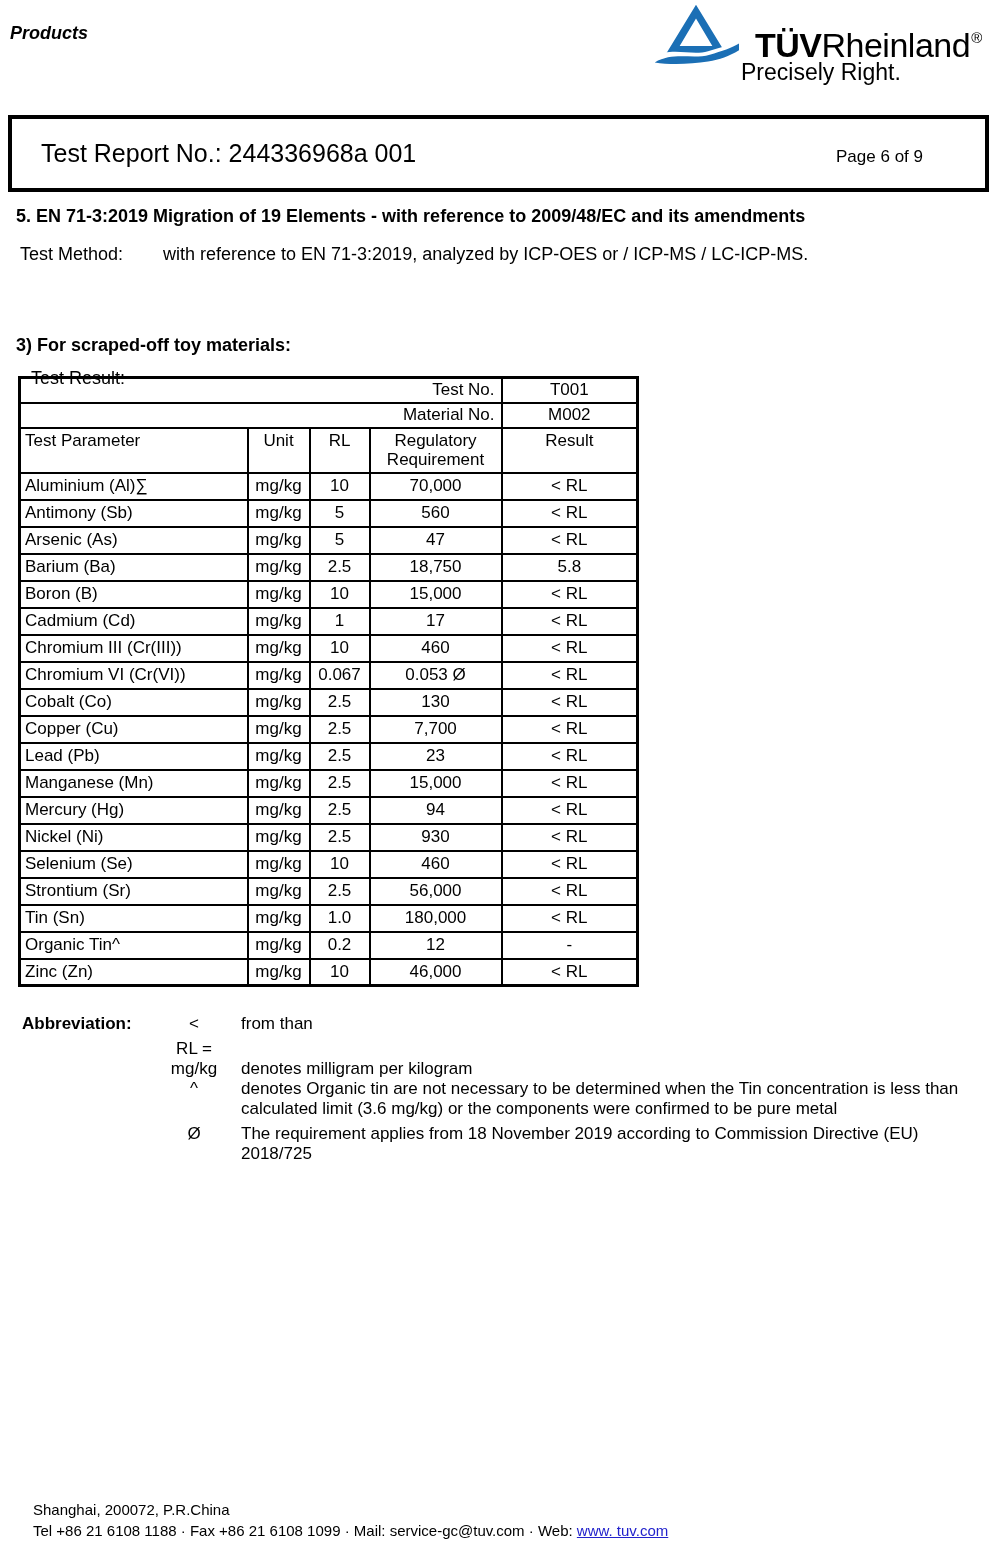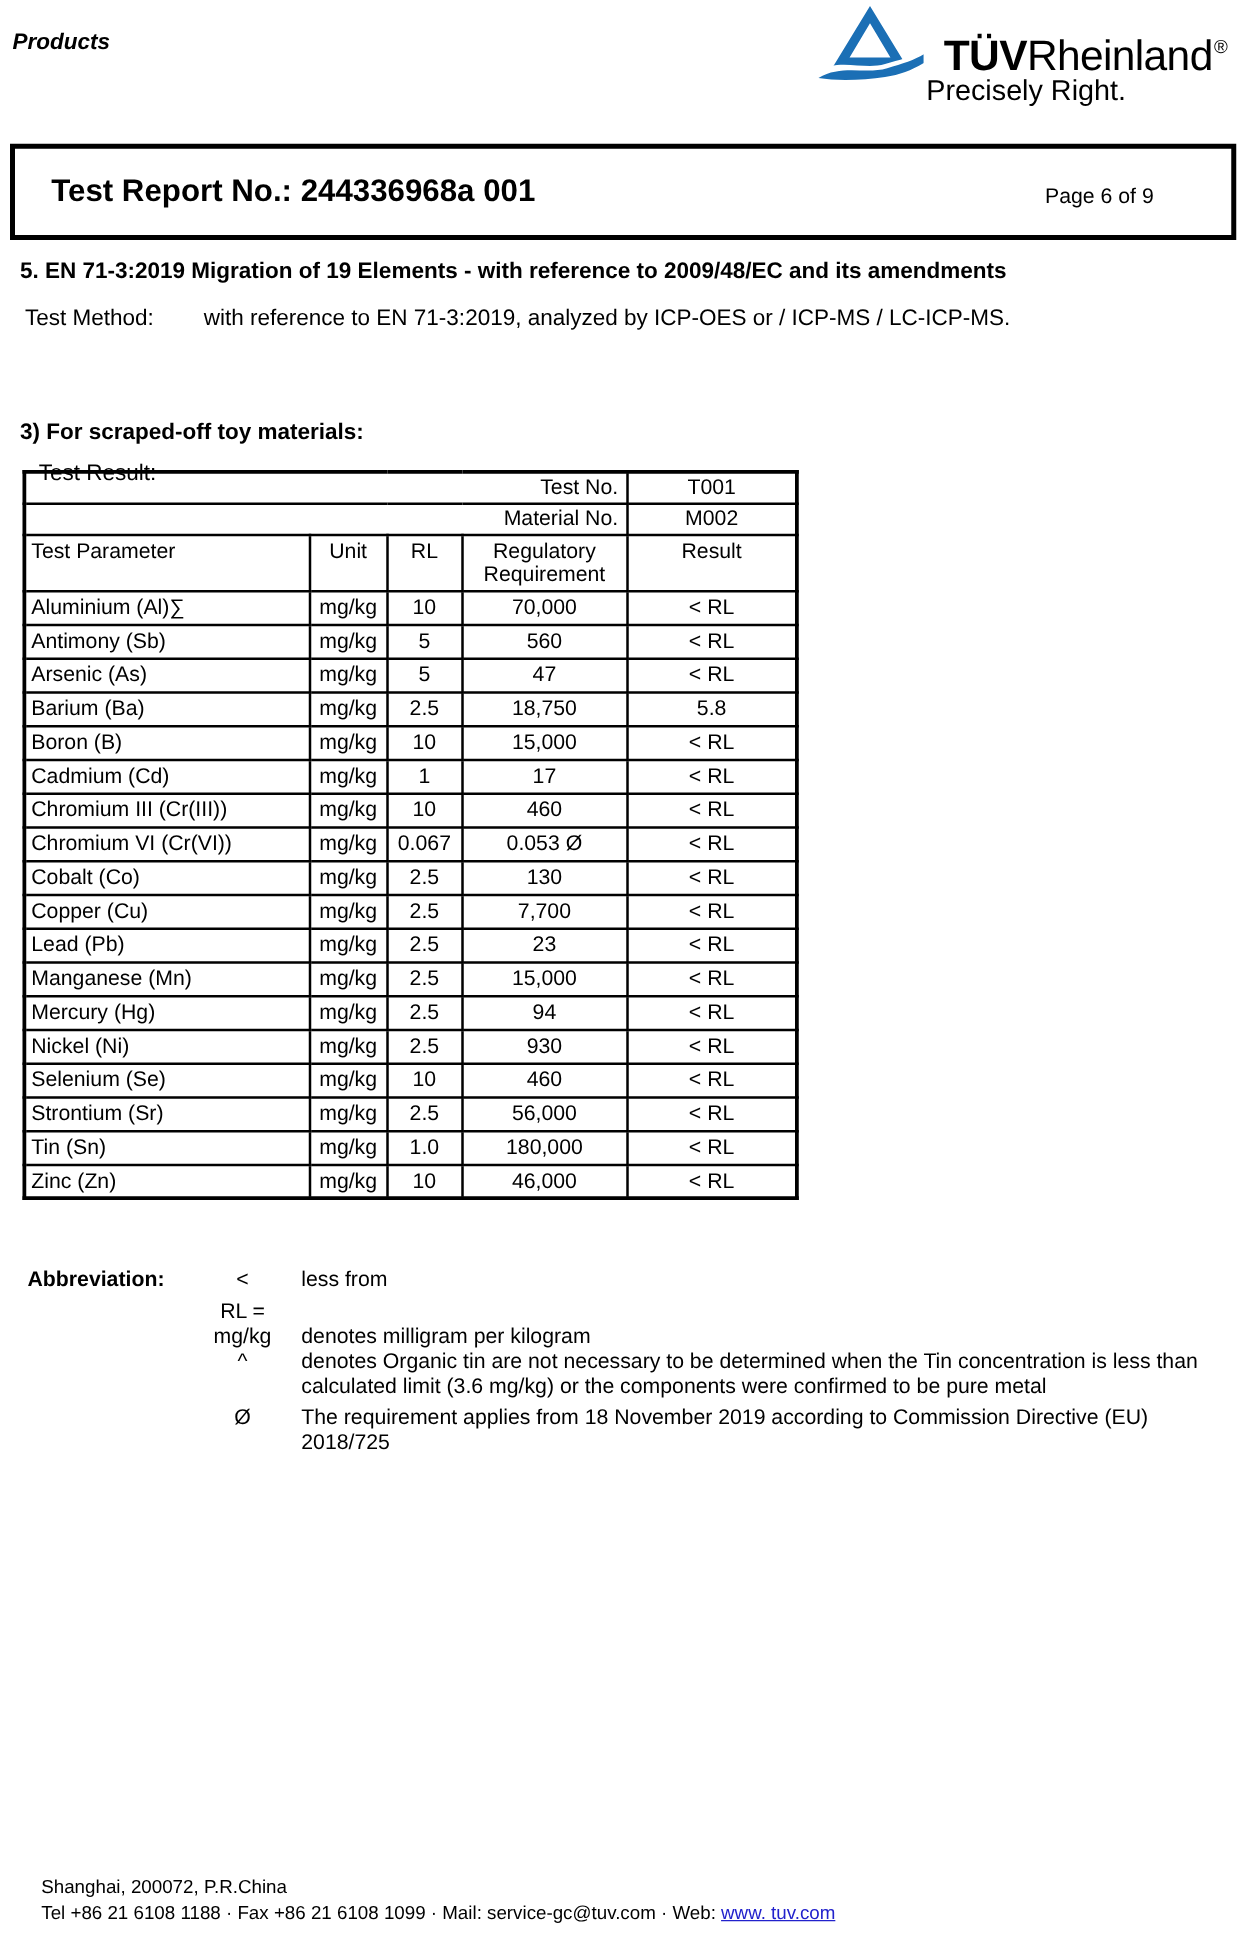--- a/index.html
+++ b/index.html
@@ -18,21 +18,21 @@
   #brand-line { position:absolute; left:105px; top:24px; font-size:34px; letter-spacing:-0.5px; white-space:nowrap; }
   #brand-line .bold { font-weight:700; }
   #brand-line .reg { font-size:15px; position:relative; top:-14px; margin-left:1px; }
   #tagline { position:absolute; left:91px; top:57px; font-size:23px; }
 
   
   #title-box {
     left:8px; top:115px; width:981px; height:77px;
     border:4px solid #000; display:flex; align-items:center;
   }
-  #report-title { margin-left:29px; font-size:25px; font-weight:700; }
+  #report-title { margin-left:29px; font-size:25px; font-weight:400; }
   #page-indicator { position:absolute; right:62px; top:28px; font-size:17px; }
 
   
   #section-heading { left:16px; top:206px; font-size:18px; font-weight:700; }
   #test-method-row { left:20px; top:244px; font-size:18px; }
   #test-method-label { display:inline-block; width:143px; }
   #subsection-heading { left:16px; top:335px; font-size:18px; font-weight:700; }
   #test-result-label { left:31px; top:368px; font-size:18px; font-weight:400; }
 
   
@@ -228,36 +228,43 @@
     <td class="ac">&lt; RL</td>
   </tr>
         <tr class="data-row">
     <td class="al">Tin (Sn)</td>
     <td class="ac">mg/kg</td>
     <td class="ac">1.0</td>
     <td class="ac">180,000</td>
     <td class="ac">&lt; RL</td>
   </tr>
         <tr class="data-row">
+    <td class="al">Organic Tin^</td>
+    <td class="ac">mg/kg</td>
+    <td class="ac">0.2</td>
+    <td class="ac">12</td>
+    <td class="ac">-</td>
+  </tr>
+        <tr class="data-row">
     <td class="al">Zinc (Zn)</td>
     <td class="ac">mg/kg</td>
     <td class="ac">10</td>
     <td class="ac">46,000</td>
     <td class="ac">&lt; RL</td>
   </tr>
       </tbody>
   </table>
 </div>
 
 <div class="abs" id="abbreviation-block">
   <div id="abbreviation-label">Abbreviation:</div>
   <div id="abbreviation-list">
       <div class="abbr-item">
     <span class="abbr-sym">&lt;</span>
-    <span class="abbr-def">less from</span>
+    <span class="abbr-def">from than</span>
   </div>
       <div class="abbr-item">
     <span class="abbr-sym">RL =</span>
   </div>
       <div class="abbr-item">
     <span class="abbr-sym">mg/kg</span>
     <span class="abbr-def">denotes milligram per kilogram</span>
   </div>
       <div class="abbr-item">
     <span class="abbr-sym">^</span>

